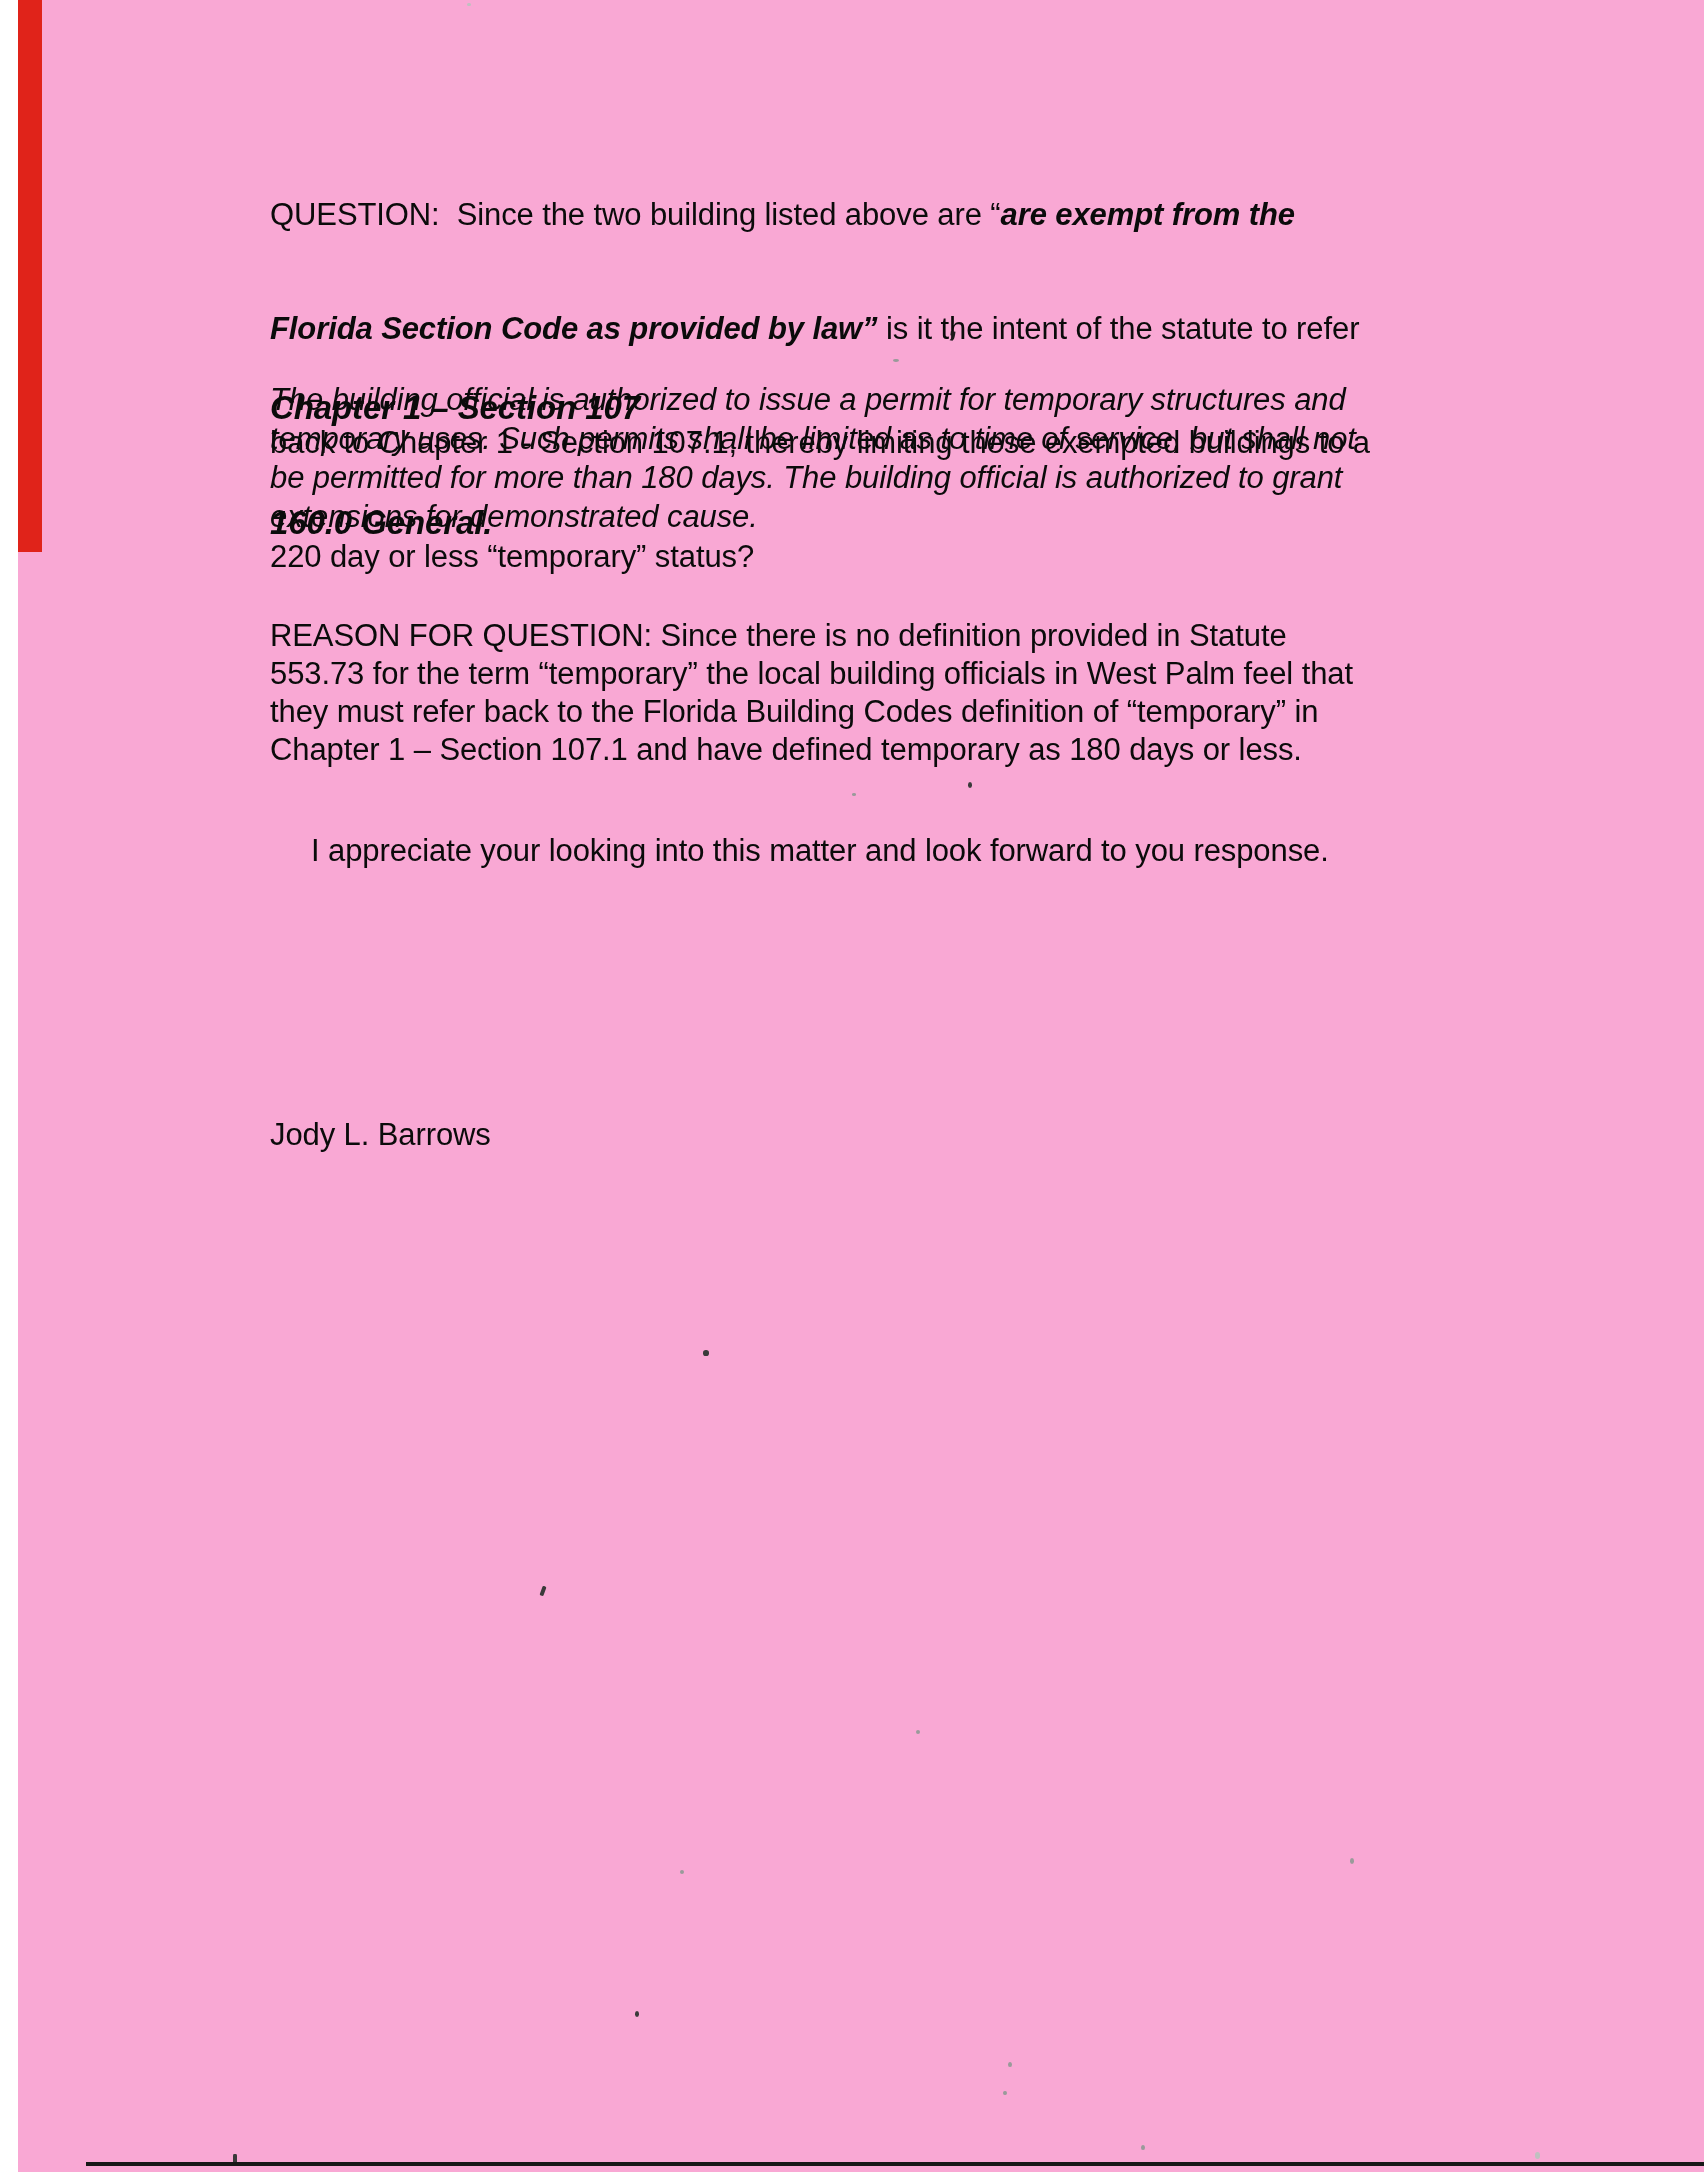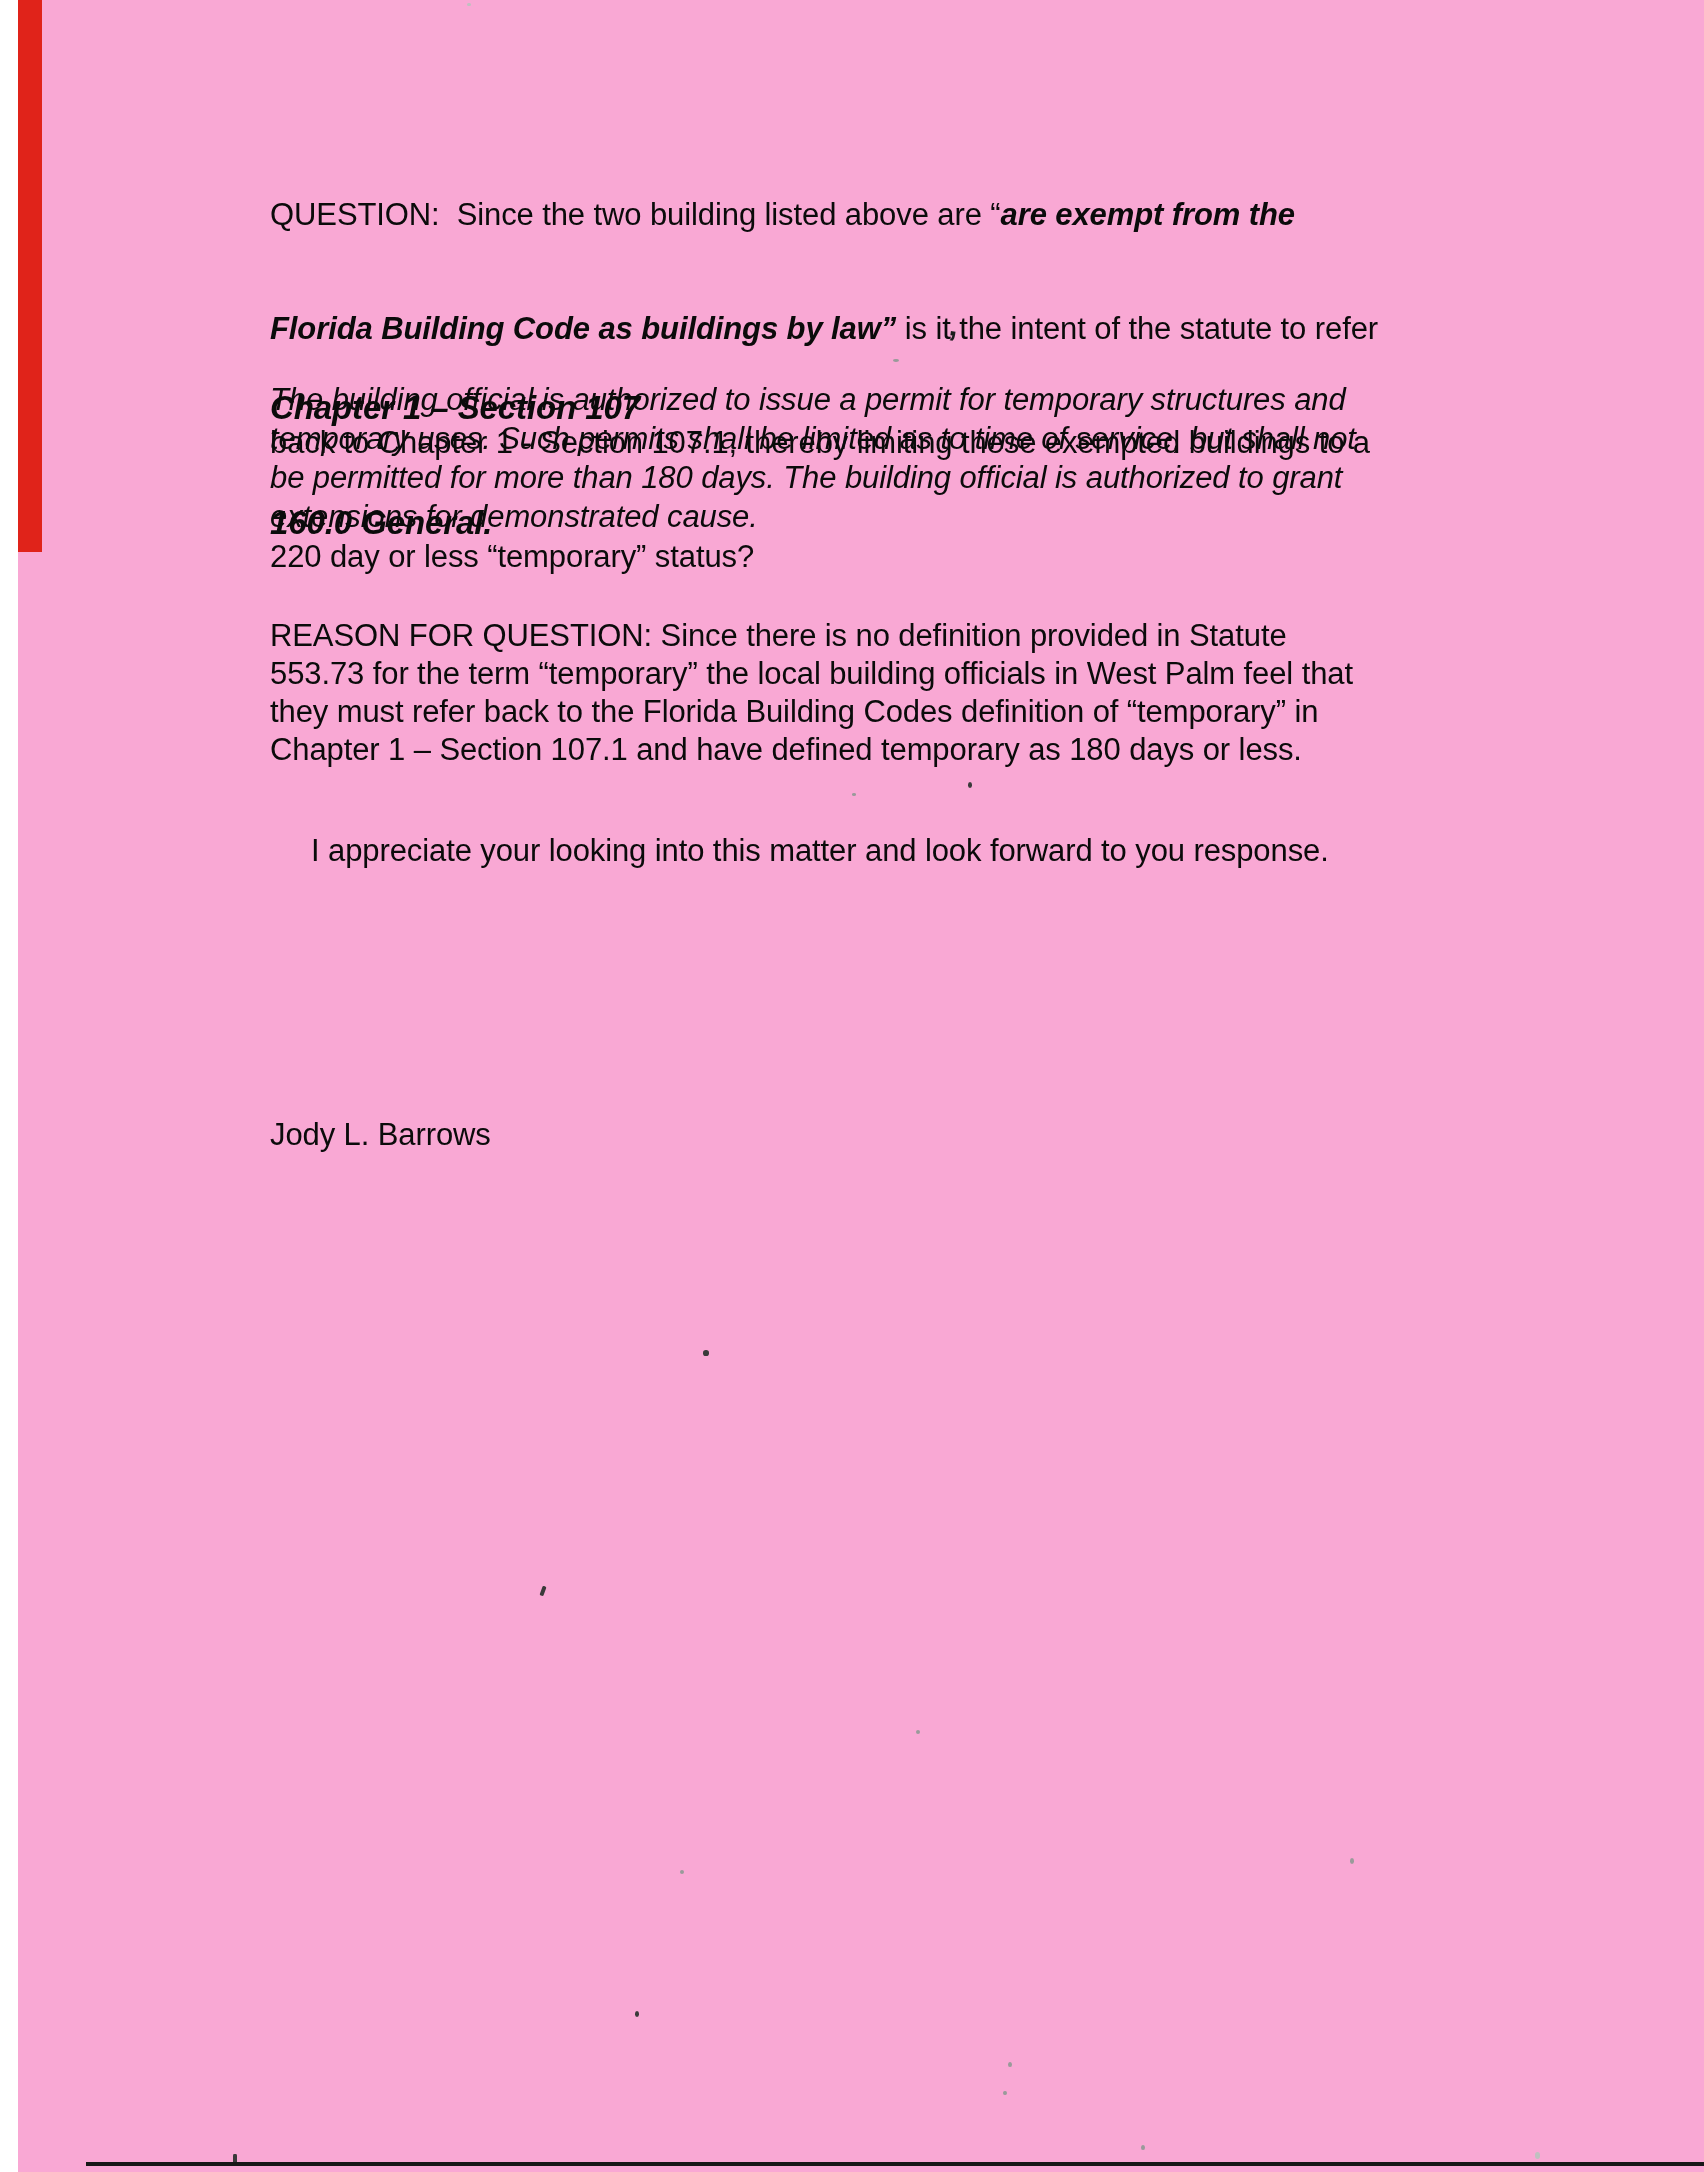--- a/index.html
+++ b/index.html
@@ -66,21 +66,21 @@
 </style>
 </head>
 <body>
 
 <div class="page">
 
   <div class="red-strip"></div>
 
   <div class="para" style="top:120px">
     <div class="line"><span>QUESTION:  Since the two building listed above are “</span><span class="bi">are exempt from the</span></div>
-    <div class="line"><span class="bi">Florida Building Code as buildings by law”</span><span> is it the intent of the statute to refer</span></div>
+    <div class="line"><span class="bi">Florida Section Code as provided by law”</span><span> is it the intent of the statute to refer</span></div>
     <div class="line">back to Chapter 1 - Section 107.1, thereby limiting these exempted buildings to a</div>
     <div class="line">220 day or less “temporary” status?</div>
   </div>
 
   <div class="para headings" style="top:312px">
     <div class="line bi">Chapter 1 – Section 107</div>
     <div class="line bi">160.0 General.</div>
   </div>
 
   <div class="para italic-body pre-line" style="top:380px">The building official is authorized to issue a permit for temporary structures and

